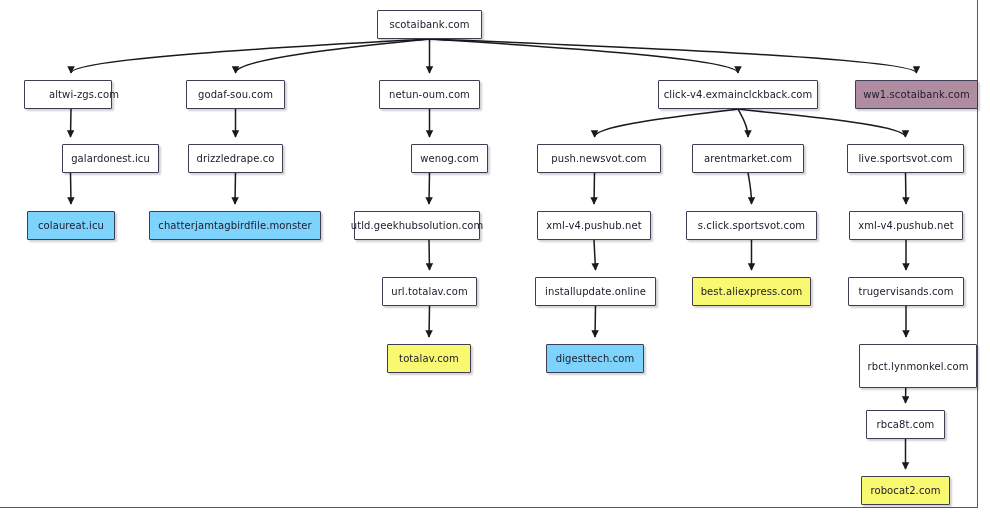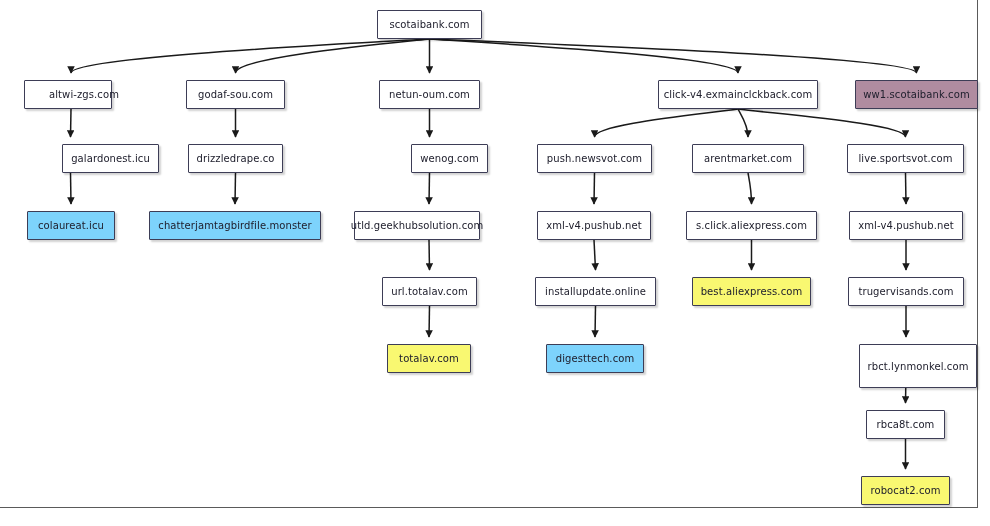--- a/index.html
+++ b/index.html
@@ -118,21 +118,21 @@
       </div>
       <div class="node white" style="left: 22px; top: 144px; width: 97px; height: 29px; margin-left: 40px;">
         <span>galardonest.icu</span>
       </div>
       <div class="node white" style="left: 188px; top: 144px; width: 95px; height: 29px;">
         <span>drizzledrape.co</span>
       </div>
       <div class="node white" style="left: 391px; top: 144px; width: 77px; height: 29px; margin-left: 20px;">
         <span>wenog.com</span>
       </div>
-      <div class="node white" style="left: 537px; top: 144px; width: 115px; height: 29px;">
+      <div class="node white" style="left: 537px; top: 144px; width: 124px; height: 29px;">
         <span>push.newsvot.com</span>
       </div>
       <div class="node white" style="left: 692px; top: 144px; width: 112px; height: 29px;">
         <span>arentmarket.com</span>
       </div>
       <div class="node white" style="left: 847px; top: 144px; width: 117px; height: 29px;">
         <span>live.sportsvot.com</span>
       </div>
       <div class="node red" style="left: 27px; top: 211px; width: 88px; height: 29px;">
         <span>colaureat.icu</span>
@@ -140,21 +140,21 @@
       <div class="node red" style="left: 149px; top: 211px; width: 172px; height: 29px;">
         <span>chatterjamtagbirdfile.monster</span>
       </div>
       <div class="node white" style="left: 354px; top: 211px; width: 126px; height: 29px;">
         <span>utld.geekhubsolution.com</span>
       </div>
       <div class="node white" style="left: 537px; top: 211px; width: 114px; height: 29px;">
         <span>xml-v4.pushub.net</span>
       </div>
       <div class="node white" style="left: 686px; top: 211px; width: 131px; height: 29px;">
-        <span>s.click.aliexpress.com</span>
+        <span>s.click.sportsvot.com</span>
       </div>
       <div class="node white" style="left: 849px; top: 211px; width: 114px; height: 29px;">
         <span>xml-v4.pushub.net</span>
       </div>
       <div class="node white" style="left: 382px; top: 277px; width: 95px; height: 29px;">
         <span>url.totalav.com</span>
       </div>
       <div class="node white" style="left: 535px; top: 277px; width: 121px; height: 29px;">
         <span>installupdate.online</span>
       </div>

